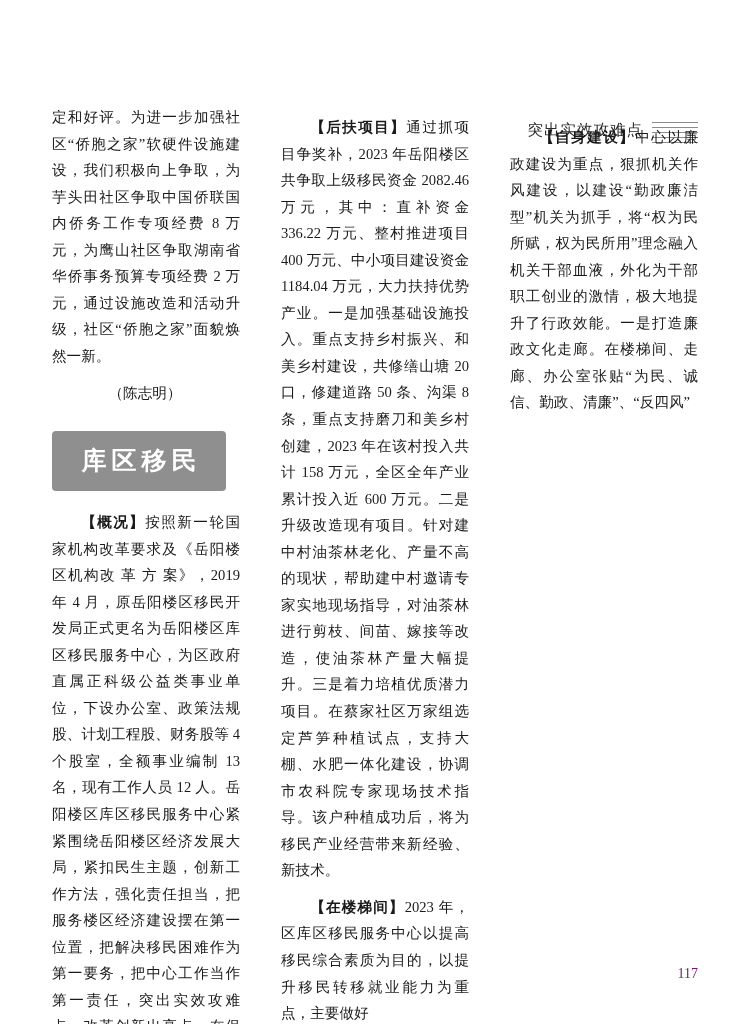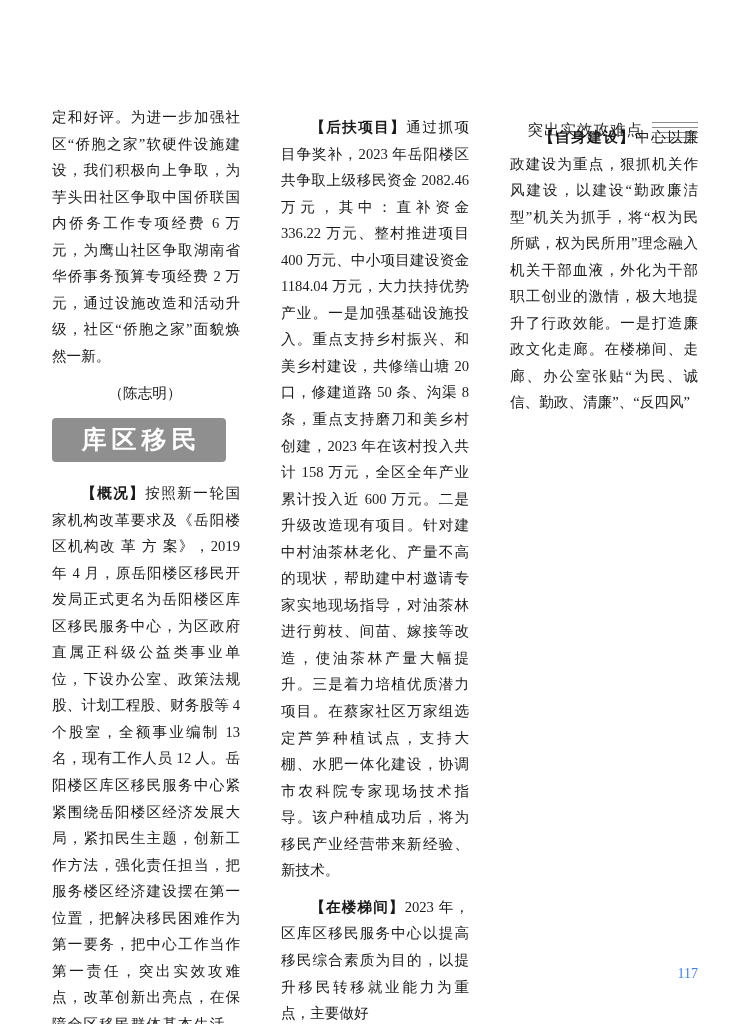--- a/index.html
+++ b/index.html
@@ -80,23 +80,23 @@
     margin: 11px;
     text-align: center;
     padding-right: 2px;
   }
   .lead {
     font-weight: bold;
   }
 
   
   .banner {
-    margin: 11px 0 18px 0;
+    margin: 24px 0 18px 0;
     width: 174px;
-    height: 44px;
+    height: 60px;
     background: #8f8f8f;
     border-radius: 4px;
     display: flex;
     align-items: center;
     justify-content: center;
   }
   .banner-text {
     color: #ffffff;
     font-size: 25px;
     font-weight: bold;
@@ -106,21 +106,21 @@
   }
 
   .spacer-s { height: 10px; }
 
   
   .page-number {
     position: absolute;
     right: 52px;
     bottom: 42px;
     font-size: 14px;
-    color: #3b82f6;
+    color: #701a75;
     font-family: "Liberation Serif", "DejaVu Serif", serif;
   }
 </style>
 </head>
 <body>
 
 <div class="page">
 
   <div class="header">
     <div class="header-title">突出实效攻难点</div>
@@ -129,21 +129,21 @@
         <i></i>
         <i></i>
         <i></i>
         <i></i>
     </div>
   </div>
 
   <div class="columns">
 
     <div class="col col-1">
-      <p class="para cont">定和好评。为进一步加强社区“侨胞之家”软硬件设施建设，我们积极向上争取，为芋头田社区争取中国侨联国内侨务工作专项经费 6 万元，为鹰山社区争取湖南省华侨事务预算专项经费 2 万元，通过设施改造和活动升级，社区“侨胞之家”面貌焕然一新。</p>
+      <p class="para cont">定和好评。为进一步加强社区“侨胞之家”软硬件设施建设，我们积极向上争取，为芋头田社区争取中国侨联国内侨务工作专项经费 8 万元，为鹰山社区争取湖南省华侨事务预算专项经费 2 万元，通过设施改造和活动升级，社区“侨胞之家”面貌焕然一新。</p>
       <p class="sig">（陈志明）</p>
 
       <div class="banner">
         <span class="banner-text">库区移民</span>
       </div>
 
       <p class="para">
         <span class="lead">【概况】</span><span>按照新一轮国家机构改革要求及《岳阳楼区机构改 革 方 案》，2019 年 4 月，原岳阳楼区移民开发局正式更名为岳阳楼区库区移民服务中心，为区政府直属正科级公益类事业单位，下设办公室、政策法规股、计划工程股、财务股等 4 个股室，全额事业编制 13 名，现有工作人员 12 人。岳阳楼区库区移民服务中心紧紧围绕岳阳楼区经济发展大局，紧扣民生主题，创新工作方法，强化责任担当，把服务楼区经济建设摆在第一位置，把解决移民困难作为第一要务，把中心工作当作第一责任，突出实效攻难点，改革创新出亮点，在保障全区移民群体基本生活、维护小康社区稳定、建设核心引领区等方面做了不</span>
       </p>
     </div>

